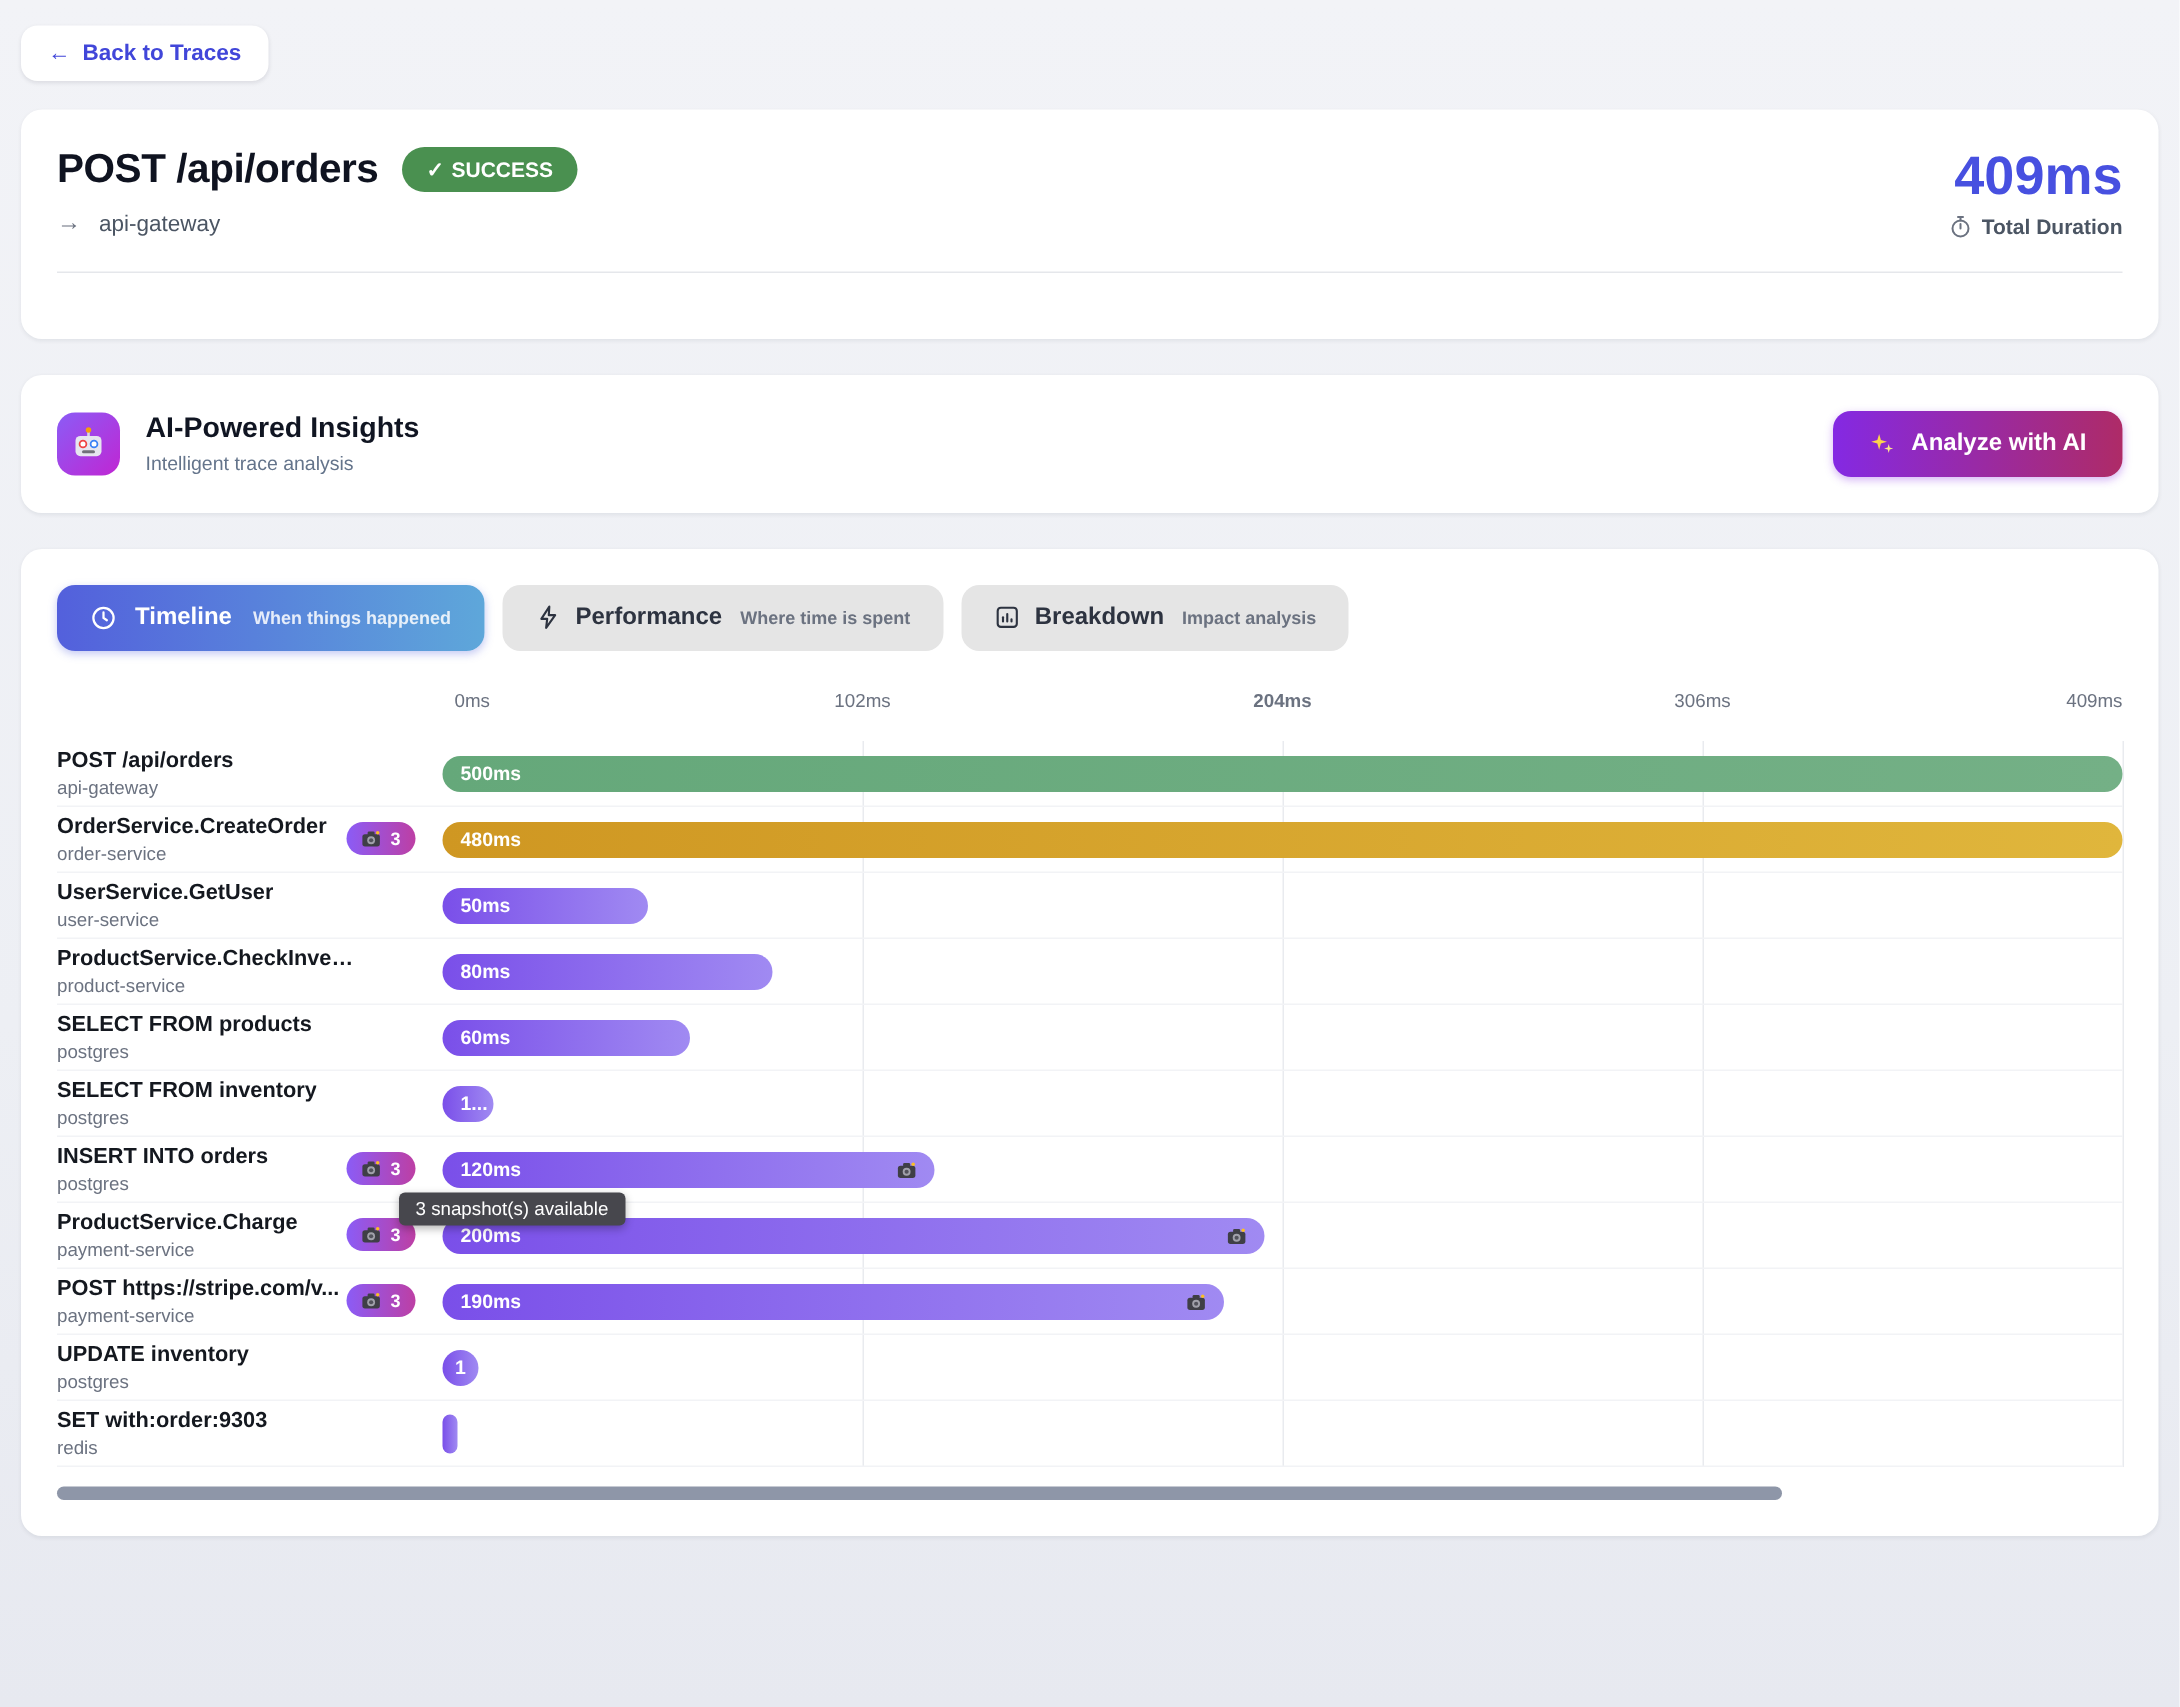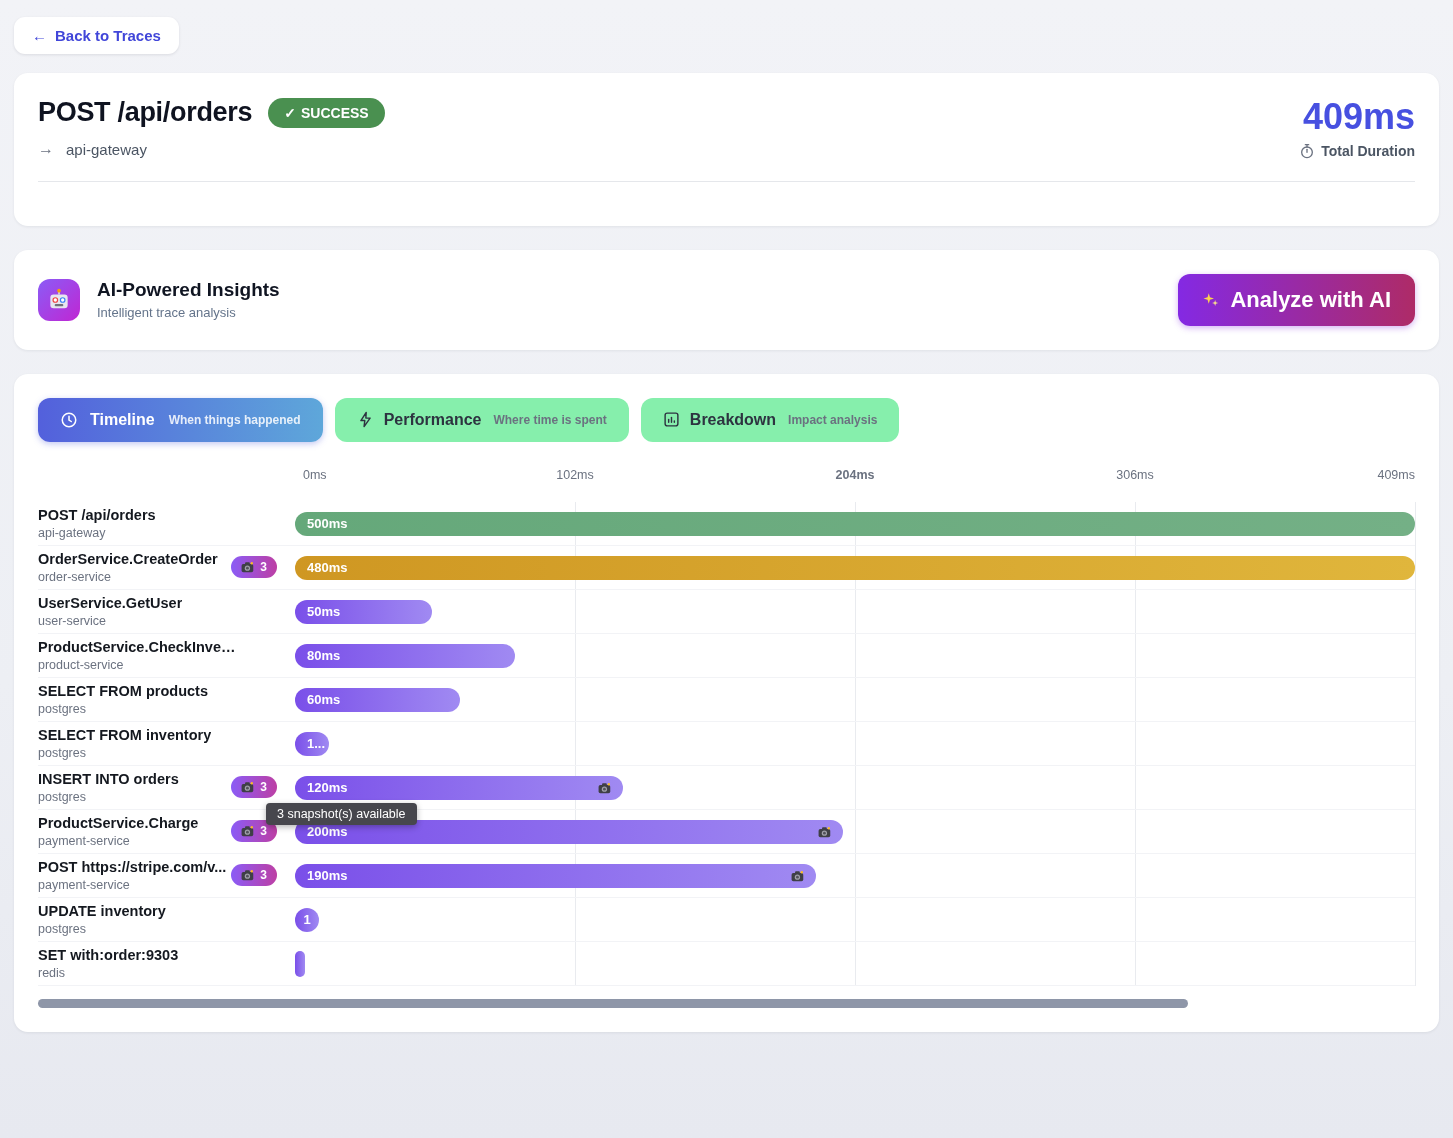--- a/index.html
+++ b/index.html
@@ -62,32 +62,32 @@
     background:linear-gradient(135deg,#8b5cf6 0%,#c026d3 100%);
     display:flex; align-items:center; justify-content:center;
   }
   .ai-title { font-size:19px; font-weight:bold; color:#101522; }
   .ai-sub { font-size:13px; color:#64748b; margin-top:4px; }
   .ai-btn {
     display:inline-flex; align-items:center; gap:10px;
     border:none; cursor:pointer; border-radius:12px;
     padding:13px 24px;
     background:linear-gradient(90deg,#8429e3 0%,#ae2b67 100%);
-    color:#fff; font-weight:bold; font-size:22px;
+    color:#fff; font-weight:bold; font-size:16px;
     font-family:"Liberation Sans", sans-serif;
     box-shadow:0 2px 6px rgba(132,41,227,.35);
   }
 
   
   .timeline-card { padding:24px; margin-bottom:0; }
   .tabs { display:flex; gap:12px; }
   .tab {
     display:inline-flex; align-items:center; gap:10px;
     border:none; cursor:pointer; border-radius:12px;
-    padding:13px 22px; background:#86efac;
+    padding:13px 22px; background:#e5e5e5;
     font-family:"Liberation Sans", sans-serif;
   }
   .tab .tab-label { font-size:16px; font-weight:bold; color:#2d3340; }
   .tab .tab-sub { font-size:12px; font-weight:bold; color:#6b7280; margin-left:2px; }
   .tab.active {
     background:linear-gradient(90deg,#5360dc 0%,#5ea7da 100%);
     box-shadow:0 2px 6px rgba(83,96,220,.35);
     gap:12px;
   }
   .tab.active .tab-label { color:#ffffff; }

